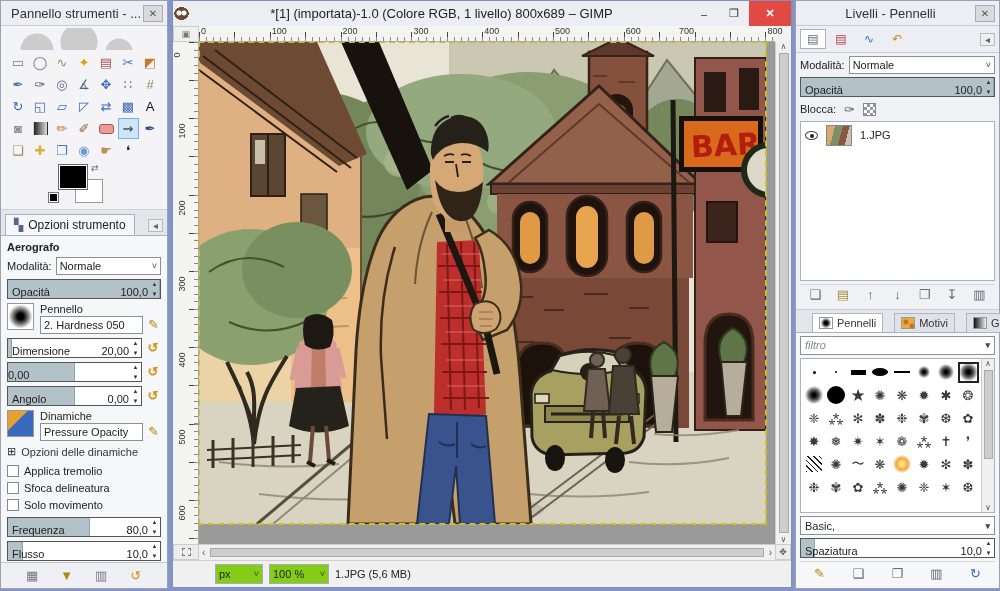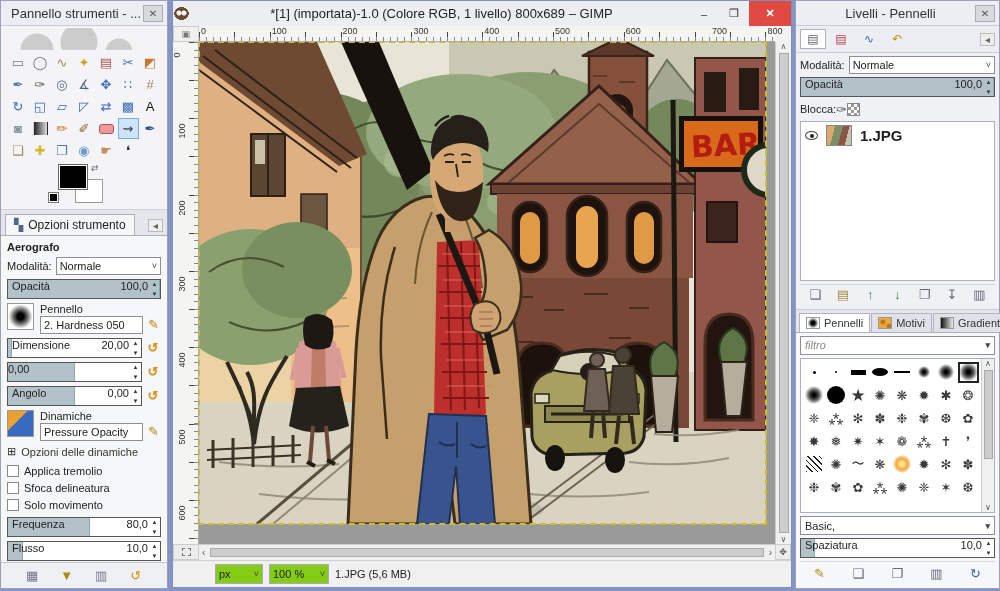--- a/index.html
+++ b/index.html
@@ -6,21 +6,21 @@
 body{font-family:"Liberation Sans",sans-serif;font-size:11px;color:#222;background:#555}
 .desktop{position:relative;width:1000px;height:591px;background:#8593c7;overflow:hidden}
 .panel{position:absolute;top:0;background:#f0f1f5;border:1px solid #9aa2b4}
 
 .tbar{height:25px;display:flex;align-items:center;padding:0 4px 0 10px;background:#eceef3;border-bottom:1px solid #c8ccd6;font-size:13px;color:#333}
 .tbar .ttl{flex:1;white-space:nowrap;overflow:hidden}
 .xbtn{width:20px;height:17px;background:#d8dade;border:1px solid #aab;color:#555;font-size:10px;line-height:15px;text-align:center;cursor:default}
 .combo{display:flex;align-items:center;background:#fff;border:1px solid #8a8f98;height:18px;padding:0 3px;flex:1}
 .combo span{flex:1;font-size:11px;white-space:nowrap;overflow:hidden}
 .combo b{font-weight:normal;color:#444;font-size:9px}
-.spin{position:relative;height:20px;border:1px solid #555;background:#fff;display:flex;align-items:flex-start;overflow:hidden}
+.spin{position:relative;height:20px;border:1px solid #555;background:#fff;display:flex;align-items:flex-end;overflow:hidden}
 .spin .fill{position:absolute;left:0;top:0;bottom:0;background:#b3c1c9;border-right:1px solid #8aa}
 .spin .lab{position:relative;padding-left:4px;flex:1}
 .spin .val{position:relative;padding-right:12px}
 .spin .arr{position:absolute;right:1px;top:0;bottom:0;width:9px;display:flex;flex-direction:column;justify-content:space-between;font-size:6px;color:#333;line-height:1;padding:1px 0;text-align:center}
 .ebtn{width:18px;height:18px;text-align:center;line-height:17px;color:#b8860b;font-size:13px}
 .rbtn{width:16px;height:16px;text-align:center;line-height:15px;color:#d89010;font-size:13px;font-weight:bold}
 .chk{display:flex;align-items:center;gap:5px;height:17px}
 .chk .box{width:12px;height:12px;background:#fff;border:1px solid #888}
 .txt{border:1px solid #8a8f98;height:18px;font:11px "Liberation Sans",sans-serif;padding:0 3px;width:100%;background:#fff;color:#222}
 .tbtn{font-size:13px;line-height:16px;text-align:center;width:20px;cursor:default}
@@ -84,30 +84,30 @@
 .sbar{height:27px;background:#f0f0f0;border-top:1px solid #d0d0d0;display:flex;align-items:center;gap:6px;padding-left:42px;font-size:11px}
 .sbar .combo{flex:none;height:20px;border:1px solid #aab;background:#84cc16}
 .statustxt{color:#222}
 
 #dock{left:795px;width:205px;height:589px;display:flex;flex-direction:column}
 .dtabs{display:flex;align-items:center;gap:2px;padding:3px 4px;background:#eceef3;border-bottom:1px solid #c8ccd6}
 .dtab{width:26px;height:20px;display:flex;align-items:center;justify-content:center;font-size:12px;border:1px solid transparent}
 .dtab.active{background:#fff;border:1px solid #aab0bc}
 .dmenu{margin-left:auto;font-size:10px;color:#666;border:1px solid #bbb;width:15px;text-align:center;background:#eee}
 .dockbody{flex:1;display:flex;flex-direction:column;padding:3px 4px;gap:3px;background:#f0f1f5}
-.lockrow{display:flex;align-items:center;height:18px}
+.lockrow{display:flex;align-items:center;gap:8px;height:18px}
 .checker{width:13px;height:13px;border:1px solid #888;background:linear-gradient(45deg,#999 25%,transparent 25%,transparent 75%,#999 75%),linear-gradient(45deg,#999 25%,#fff 25%,#fff 75%,#999 75%);background-size:6px 6px;background-position:0 0,3px 3px}
 .layerlist{flex:1;background:#fff;border:1px solid #aab0bc;min-height:120px}
 .layerrow{display:flex;align-items:center;gap:8px;padding:3px 4px;height:26px}
 .eye{width:13px;height:9px;border:1px solid #444;border-radius:50%;position:relative}
 .eye:before{content:"";position:absolute;left:4px;top:2px;width:4px;height:4px;background:#222;border-radius:50%}
 .lthumb{width:26px;height:21px;border:1px solid #888;background:linear-gradient(105deg,#d9a86c 0 28%,#7c9068 28% 55%,#8a5544 55% 78%,#c8c3b0 78%)}
-.lname{font-weight:bold;font-size:15px}
+.lname{font-weight:normal;font-size:11px}
 .dbtnrow{height:22px;display:flex;justify-content:space-around;align-items:center;color:#667;border-top:1px solid #d5d8e0;padding:0 2px}
-.btabs{display:flex;align-items:end;gap:1px;padding:3px 3px 0 3px;background:#e4e6ec;border-top:1px solid #c8ccd6}
+.btabs{display:flex;align-items:end;gap:11px;padding:3px 3px 0 16px;background:#e4e6ec;border-top:1px solid #c8ccd6}
 .btab{display:flex;align-items:center;gap:4px;padding:3px 6px;font-size:11px;border:1px solid #b0b5c0;border-bottom:none;background:#dfe2e8;color:#333}
 .btab.active{background:#fff}
 .bico{width:14px;height:12px;border:1px solid #999;display:inline-block}
 .bico.brush{background:radial-gradient(circle,#000 22%,rgba(0,0,0,.5) 45%,transparent 70%),#fff}
 .bico.motivi{background:radial-gradient(circle at 4px 4px,#c07818 2px,transparent 3px),radial-gradient(circle at 10px 8px,#c07818 2px,transparent 3px),#eba93f}
 .bico.gradpat{background:linear-gradient(90deg,#111,#eee)}
 .filterrow{display:flex;align-items:center;border:1px solid #8a8f98;background:#fff;height:19px;padding:0 4px}
 .filterrow span{flex:1;font-style:italic;color:#888}
 .bname{font-style:italic;font-size:10.5px;padding:2px 1px;color:#222}
 .bgridwrap{position:relative;flex:1;background:#fff;border:1px solid #aab0bc;overflow:hidden;display:flex}
@@ -316,21 +316,21 @@
     <div class="rulwrap">
       <span class="corner">▣</span>
       <div class="hrul">
           <i style="left:2.0px">0</i>
           <i style="left:72.8px">100</i>
           <i style="left:143.6px">200</i>
           <i style="left:214.4px">300</i>
           <i style="left:285.2px">400</i>
           <i style="left:356.0px">500</i>
           <i style="left:426.8px">600</i>
-          <i style="left:513px">700</i>
+          <i style="left:480px">700</i>
           <i style="left:568.4px">800</i>
         </div>
       <div class="vrul">
           <i style="top:8.0px">0</i>
           <i style="top:84.3px">100</i>
           <i style="top:160.6px">200</i>
           <i style="top:236.9px">300</i>
           <i style="top:313.2px">400</i>
           <i style="top:389.5px">500</i>
           <i style="top:465.8px">600</i>

